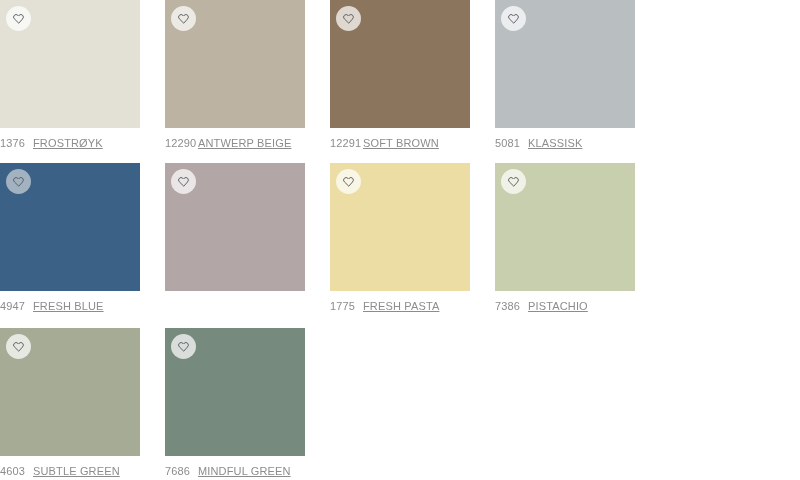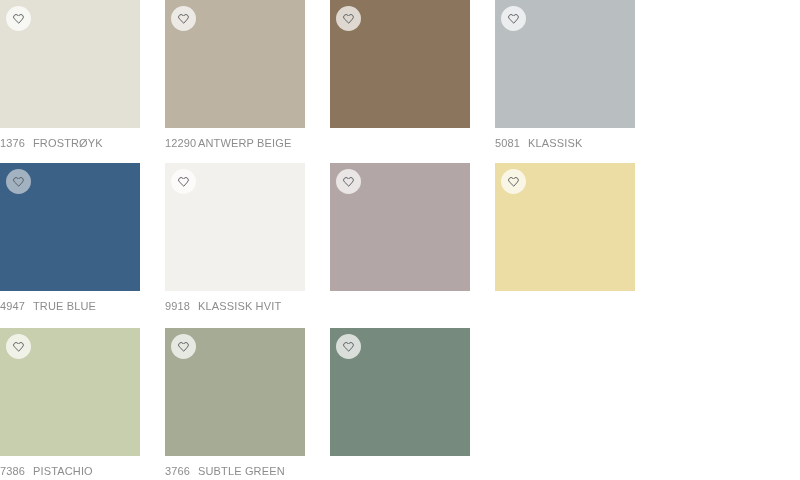--- a/index.html
+++ b/index.html
@@ -82,20 +82,21 @@
     color: #8c8c8c;
     white-space: nowrap;
   }
   .swatch-code {
     display: inline-block;
     min-width: 33px;
     color: #8c8c8c;
   }
   .swatch-name {
     color: #8c8c8c;
+    text-decoration: underline;
   }
 </style>
 </head>
 <body style="background: rgb(255, 255, 255);">
 
 <div id="swatch-grid" style="background: rgb(255, 255, 255);">
     <div class="swatch-card">
     <div class="swatch-chip" title="FROSTRØYK" style="background: rgb(227, 224, 214);">
       <div class="fav-badge">
         <span>
@@ -128,20 +129,24 @@
     <div class="swatch-card">
     <div class="swatch-chip" title="SOFT BROWN" style="background: rgb(139, 117, 92);">
       <div class="fav-badge">
         <span>
           <svg viewBox="0 0 24 24" aria-hidden="true">
             <path d="M12 20.2 4.3 12.6a4.6 4.6 0 0 1 0-6.5 4.6 4.6 0 0 1 6.5 0l1.2 1.2 1.2-1.2a4.6 4.6 0 0 1 6.5 0 4.6 4.6 0 0 1 0 6.5z"></path>
           </svg>
         </span>
       </div>
     </div>
+    <div class="swatch-label">
+      <span class="swatch-code">12291</span>
+      <span class="swatch-name">SOFT BROWN</span>
+    </div>
   </div>
     <div class="swatch-card">
     <div class="swatch-chip" title="FABRIKK" style="background: rgb(185, 190, 193);">
       <div class="fav-badge">
         <span>
           <svg viewBox="0 0 24 24" aria-hidden="true">
             <path d="M12 20.2 4.3 12.6a4.6 4.6 0 0 1 0-6.5 4.6 4.6 0 0 1 6.5 0l1.2 1.2 1.2-1.2a4.6 4.6 0 0 1 6.5 0 4.6 4.6 0 0 1 0 6.5z"></path>
           </svg>
         </span>
       </div>
@@ -156,36 +161,21 @@
       <div class="fav-badge is-active">
         <span>
           <svg viewBox="0 0 24 24" aria-hidden="true">
             <path d="M12 20.2 4.3 12.6a4.6 4.6 0 0 1 0-6.5 4.6 4.6 0 0 1 6.5 0l1.2 1.2 1.2-1.2a4.6 4.6 0 0 1 6.5 0 4.6 4.6 0 0 1 0 6.5z"></path>
           </svg>
         </span>
       </div>
     </div>
     <div class="swatch-label">
       <span class="swatch-code">4947</span>
-      <span class="swatch-name">TRUE BLUE</span>
-    </div>
-  </div>
-    <div class="swatch-card">
-    <div class="swatch-chip" title="KLASSISK HVIT" style="background: rgb(242, 241, 237);">
-      <div class="fav-badge">
-        <span>
-          <svg viewBox="0 0 24 24" aria-hidden="true">
-            <path d="M12 20.2 4.3 12.6a4.6 4.6 0 0 1 0-6.5 4.6 4.6 0 0 1 6.5 0l1.2 1.2 1.2-1.2a4.6 4.6 0 0 1 6.5 0 4.6 4.6 0 0 1 0 6.5z"></path>
-          </svg>
-        </span>
-      </div>
-    </div>
-    <div class="swatch-label">
-      <span class="swatch-code">9918</span>
-      <span class="swatch-name">KLASSISK HVIT</span>
+      <span class="swatch-name">FRESH BLUE</span>
     </div>
   </div>
     <div class="swatch-card">
     <div class="swatch-chip" title="HEALING LAVENDER" style="background: rgb(179, 166, 166);">
       <div class="fav-badge">
         <span>
           <svg viewBox="0 0 24 24" aria-hidden="true">
             <path d="M12 20.2 4.3 12.6a4.6 4.6 0 0 1 0-6.5 4.6 4.6 0 0 1 6.5 0l1.2 1.2 1.2-1.2a4.6 4.6 0 0 1 6.5 0 4.6 4.6 0 0 1 0 6.5z"></path>
           </svg>
         </span>
@@ -194,20 +184,24 @@
   </div>
     <div class="swatch-card">
     <div class="swatch-chip" title="FRESH PASTA" style="background: rgb(236, 221, 165);">
       <div class="fav-badge">
         <span>
           <svg viewBox="0 0 24 24" aria-hidden="true">
             <path d="M12 20.2 4.3 12.6a4.6 4.6 0 0 1 0-6.5 4.6 4.6 0 0 1 6.5 0l1.2 1.2 1.2-1.2a4.6 4.6 0 0 1 6.5 0 4.6 4.6 0 0 1 0 6.5z"></path>
           </svg>
         </span>
       </div>
+    </div>
+    <div class="swatch-label">
+      <span class="swatch-code">1775</span>
+      <span class="swatch-name">FRESH PASTA</span>
     </div>
   </div>
     <div class="swatch-card">
     <div class="swatch-chip" title="PISTACHIO" style="background: rgb(200, 207, 174);">
       <div class="fav-badge">
         <span>
           <svg viewBox="0 0 24 24" aria-hidden="true">
             <path d="M12 20.2 4.3 12.6a4.6 4.6 0 0 1 0-6.5 4.6 4.6 0 0 1 6.5 0l1.2 1.2 1.2-1.2a4.6 4.6 0 0 1 6.5 0 4.6 4.6 0 0 1 0 6.5z"></path>
           </svg>
         </span>
@@ -222,28 +216,32 @@
     <div class="swatch-chip" title="SUBTLE GREEN" style="background: rgb(166, 171, 150);">
       <div class="fav-badge">
         <span>
           <svg viewBox="0 0 24 24" aria-hidden="true">
             <path d="M12 20.2 4.3 12.6a4.6 4.6 0 0 1 0-6.5 4.6 4.6 0 0 1 6.5 0l1.2 1.2 1.2-1.2a4.6 4.6 0 0 1 6.5 0 4.6 4.6 0 0 1 0 6.5z"></path>
           </svg>
         </span>
       </div>
     </div>
     <div class="swatch-label">
-      <span class="swatch-code">3766</span>
+      <span class="swatch-code">4603</span>
       <span class="swatch-name">SUBTLE GREEN</span>
     </div>
   </div>
     <div class="swatch-card">
     <div class="swatch-chip" title="MINDFUL GREEN" style="background: rgb(119, 138, 126);">
       <div class="fav-badge">
         <span>
           <svg viewBox="0 0 24 24" aria-hidden="true">
             <path d="M12 20.2 4.3 12.6a4.6 4.6 0 0 1 0-6.5 4.6 4.6 0 0 1 6.5 0l1.2 1.2 1.2-1.2a4.6 4.6 0 0 1 6.5 0 4.6 4.6 0 0 1 0 6.5z"></path>
           </svg>
         </span>
       </div>
     </div>
+    <div class="swatch-label">
+      <span class="swatch-code">7686</span>
+      <span class="swatch-name">MINDFUL GREEN</span>
+    </div>
   </div>
   </div>
 
 </body></html>

